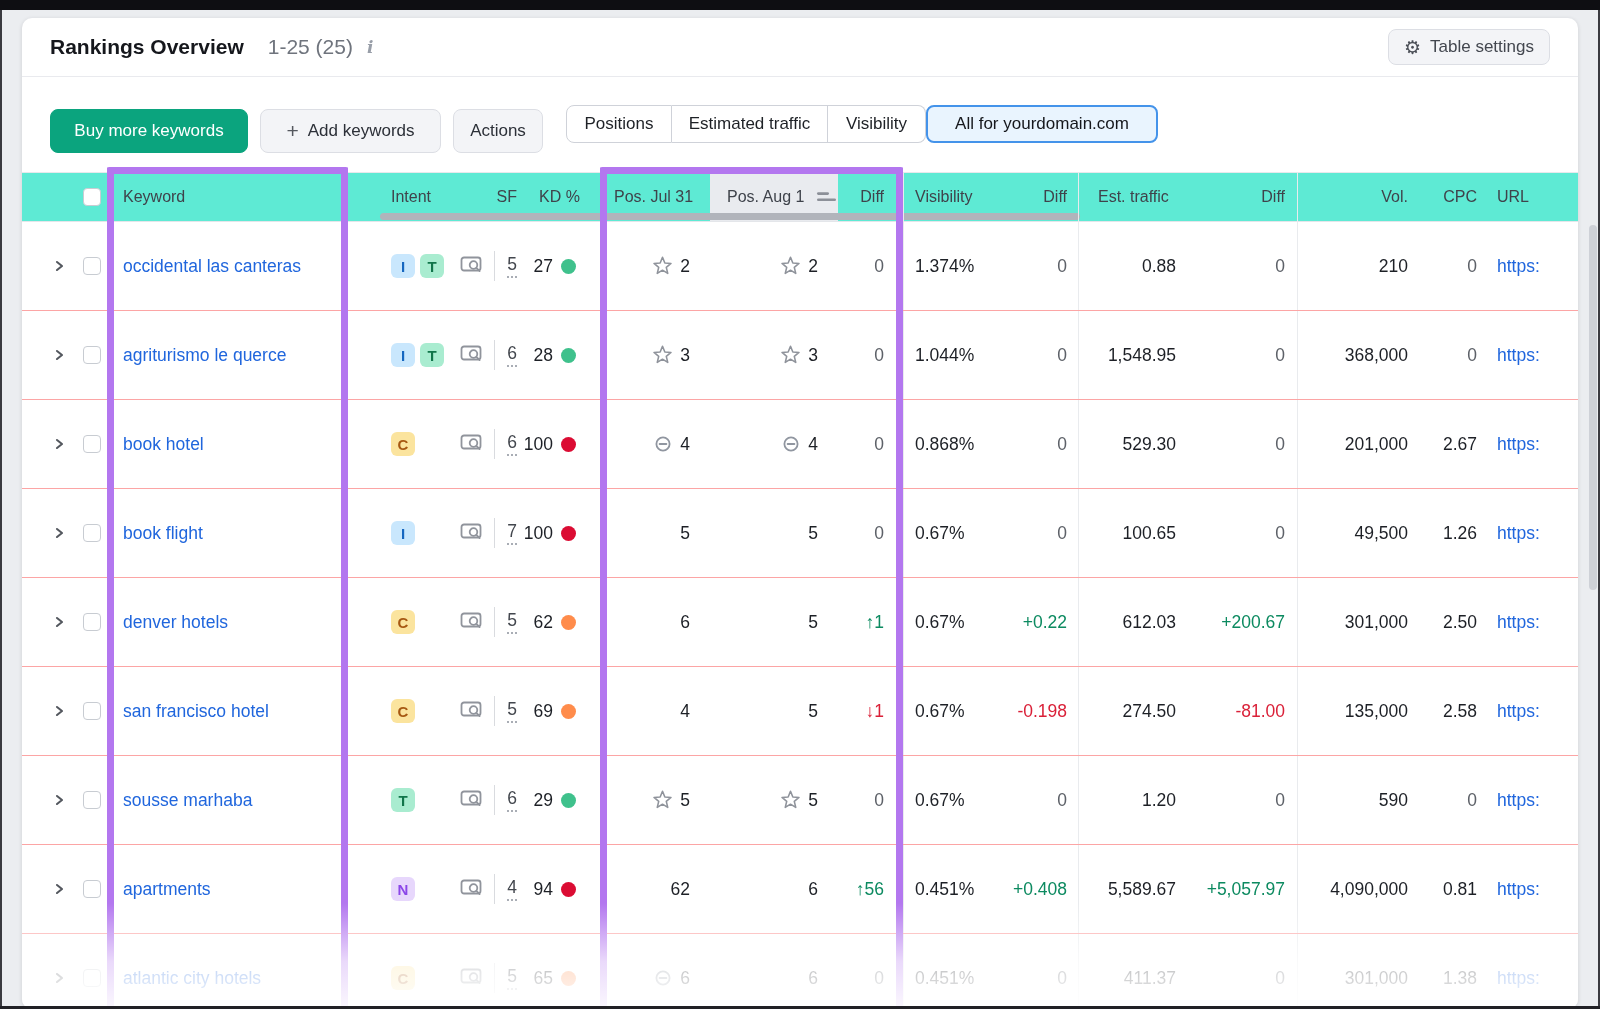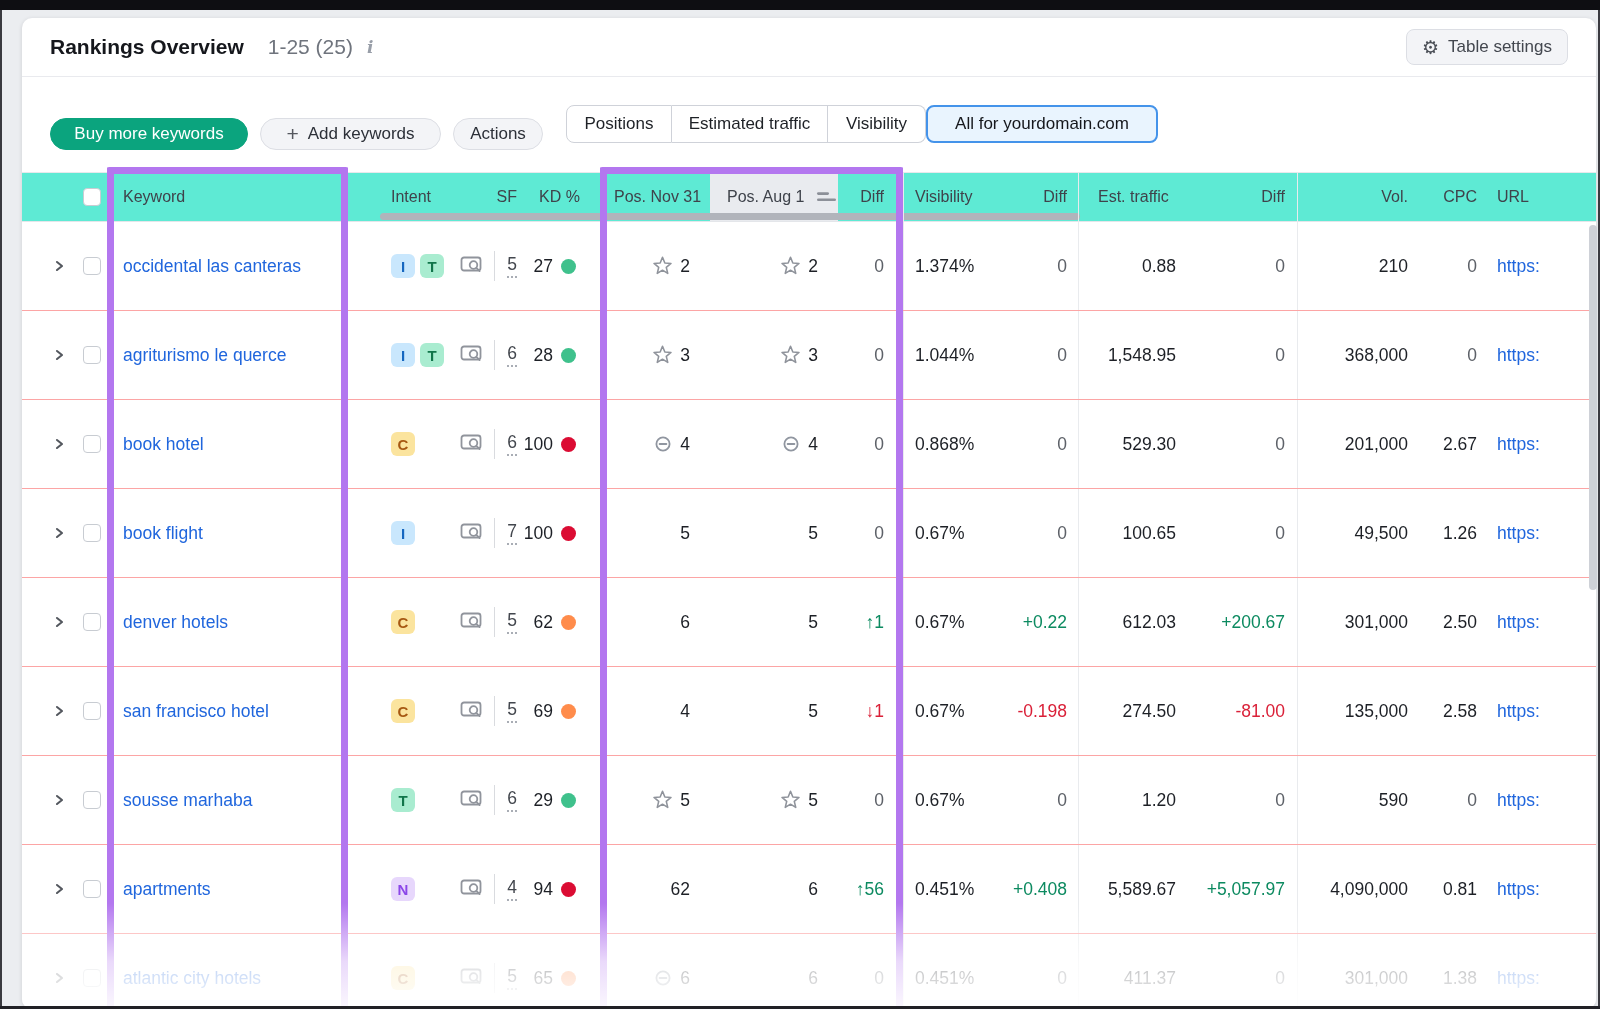--- a/index.html
+++ b/index.html
@@ -10,38 +10,37 @@
   }
   .frame-edge{position:absolute;left:0;right:0;bottom:0;height:3px;background:#212126;z-index:9}
   .edge-l{position:absolute;left:0;top:0;bottom:0;width:2px;background:#3a3a40;z-index:9}
   .edge-r{position:absolute;right:0;top:0;bottom:0;width:2px;background:#3a3a40;z-index:9}
   .topbar{position:absolute;top:0;left:0;width:100%;height:10px;background:#0e0e12;z-index:10}
 
   .card{
     position:absolute;left:22px;top:18px;width:1556px;height:991px;
     background:#fff;border-radius:10px;overflow:hidden;
     box-shadow:0 1px 4px rgba(25,28,35,.14);
-    padding-left:18px;
   }
 
   
   .card-h{position:absolute;top:0;left:0;right:0;height:59px;display:flex;align-items:center;
     padding:0 28px;border-bottom:1px solid #e9eaee;box-sizing:border-box}
   .title{font-size:21px;font-weight:700;color:#15171c}
   .range{font-size:21px;color:#6f747d;margin-left:24px}
   .info-i{font-family:"DejaVu Serif",serif;font-style:italic;font-weight:700;
     font-size:17px;color:#989ea8;margin-left:14px}
   .btn-settings{margin-left:auto;height:36px;display:flex;align-items:center;gap:9px;
     padding:0 15px;border-radius:8px;background:#f3f4f7;border:1px solid #dcdee4;
     color:#43474f;font-size:17px;font-family:inherit;cursor:pointer}
   .gear{font-family:"DejaVu Sans",sans-serif;font-size:19px;color:#4a4e56;line-height:1}
 
   
   .toolbar{position:absolute;top:87px;left:28px;right:28px;height:38px}
-  .btn{position:absolute;top:13px;height:32px;border-radius:16px;font-size:17px;
+  .btn{position:absolute;top:4px;height:44px;border-radius:8px;font-size:17px;
     font-family:inherit;display:flex;align-items:center;justify-content:center;cursor:pointer}
   .btn-green{left:0;width:198px;background:#0ba47e;border:1px solid #0ba47e;color:#fff;font-weight:500}
   .btn-gray{background:#f3f4f7;border:1px solid #dcdee4;color:#2c3038;gap:9px}
   .btn-add{left:210px;width:181px}
   .btn-actions{left:403px;width:90px}
   .plus{font-size:21px;color:#55585f;font-weight:400;line-height:1;margin-top:-2px}
 
   .segmented{position:absolute;left:516px;top:0;height:38px;display:flex}
   .seg{box-sizing:border-box;height:38px;background:#fff;border:1px solid #cfd2d9;border-left-width:0;
     font-size:17px;color:#1e2126;font-family:inherit;display:flex;align-items:center;
@@ -156,21 +155,21 @@
       </div>
   </div>
 
   <div class="thead">
     <div class="posaug-bg"></div>
     <span class="hcheck"><span class="cb"></span></span>
     <span class="hcell h-kw">Keyword</span>
     <span class="hcell h-int">Intent</span>
     <span class="hcell h-sf">SF</span>
     <span class="hcell h-kd">KD %</span>
-    <span class="hcell h-pj">Pos. Nov 31</span>
+    <span class="hcell h-pj">Pos. Jul 31</span>
     <span class="hcell h-pa">
       <span>Pos. Aug 1</span>
       <svg width="22" height="14" viewBox="0 0 22 14">
           <rect x="1" y="2.2" width="12" height="2.7" rx="1.35" fill="#8c9098"></rect>
           <rect x="1" y="8.4" width="19" height="2.7" rx="1.35" fill="#8c9098"></rect>
         </svg>
     </span>
     <span class="hcell c-pd">Diff</span>
     <span class="hcell h-vis">Visibility</span>
     <span class="hcell c-vd">Diff</span>

